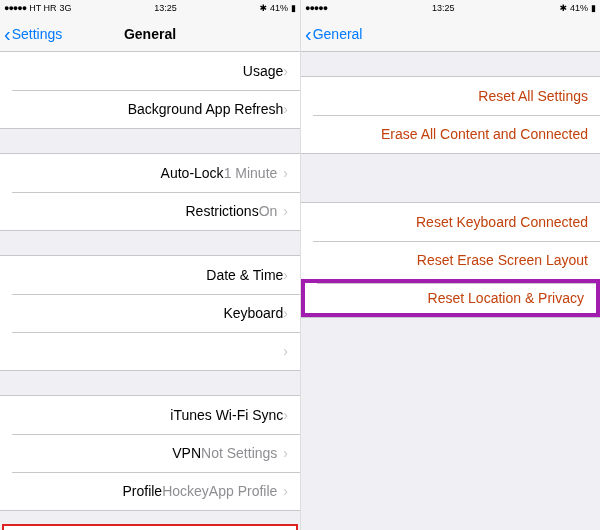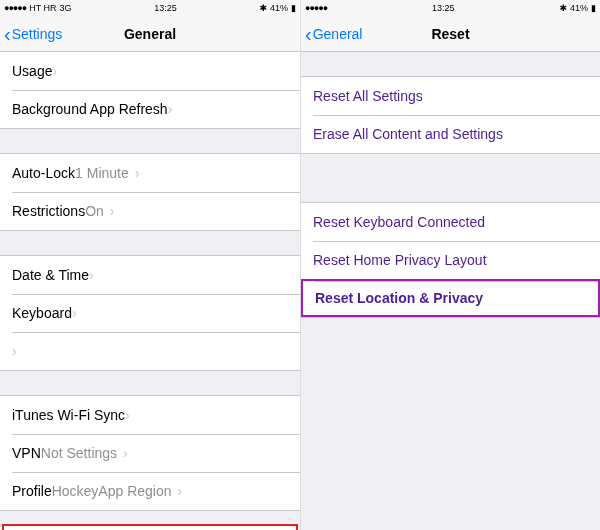--- a/index.html
+++ b/index.html
@@ -66,21 +66,21 @@
       flex: 1;
       overflow-y: hidden;
     }
     .group { background: #fff; border-top: 1px solid #c8c7cc; border-bottom: 1px solid #c8c7cc; }
     .spacer { height: 24px; }
     .spacer-sm { height: 14px; }
     .row {
       height: 38px;
       display: flex;
       align-items: center;
-      justify-content: flex-start;
+      justify-content: flex-end;
       padding: 0 12px;
       font-size: 14px;
       color: #000;
       position: relative;
       cursor: pointer;
     }
     .row + .row::before {
       content: "";
       position: absolute;
       left: 12px; right: 0; top: 0;
@@ -92,29 +92,28 @@
       align-items: center;
       color: #8e8e93;
       font-size: 14px;
       gap: 6px;
     }
     .chevron {
       color: #c7c7cc;
       font-size: 14px;
     }
     .row-blue { color: #007aff; }
-    .row-blue .row-label { color: #4c1d95; }
+    .row-blue .row-label { color: #c2410c; }
     .highlight-box {
       border: 2px solid #d22;
       margin: -1px 2px 2px 2px;
     }
     .highlight-box .row { height: 36px; }
     .highlight-inline {
-      border: 2px solid #a21caf;
-      font-weight: bold;
+      border: 4px solid #a21caf;
     }
   </style>
 </head>
 <body>
 
 <div class="screen">
   <div class="status-bar">
     <div class="status-left">
       <span class="dots">●●●●●</span>
       <span>HT HR</span>
@@ -197,21 +196,21 @@
       <div class="row">
         <span>VPN</span>
         <span class="right">
             <span>Not Settings</span>
             <span class="chevron">›</span>
           </span>
       </div>
       <div class="row">
         <span>Profile</span>
         <span class="right">
-            <span>HockeyApp Region</span>
+            <span>HockeyApp Profile</span>
             <span class="chevron">›</span>
           </span>
       </div>
     </div>
     <div class="spacer-sm"></div>
     <div class="group highlight-box">
       <div class="row">
         
         
       </div>
@@ -229,39 +228,38 @@
       <span>✱</span>
       <span>41%</span>
       <span>▮</span>
     </div>
   </div>
   <div class="nav-bar">
     <div class="nav-back">
       <span class="chev">‹</span>
       <span>General</span>
     </div>
-    <div class="nav-title">Reset</div>
   </div>
   <div class="content">
     <div class="spacer"></div>
     <div class="group">
       <div class="row row-blue">
         <span class="row-label">Reset All Settings</span>
       </div>
       <div class="row row-blue">
-        <span class="row-label">Erase All Content and Settings</span>
+        <span class="row-label">Erase All Content and Connected</span>
       </div>
     </div>
     <div class="spacer"></div>
     <div class="spacer"></div>
     <div class="group">
       <div class="row row-blue">
         <span class="row-label">Reset Keyboard Connected</span>
       </div>
       <div class="row row-blue">
-        <span class="row-label">Reset Home Privacy Layout</span>
+        <span class="row-label">Reset Erase Screen Layout</span>
       </div>
       <div class="row row-blue highlight-inline">
         <span class="row-label">Reset Location &amp; Privacy</span>
       </div>
     </div>
   </div>
 </div>
 
 </body></html>

